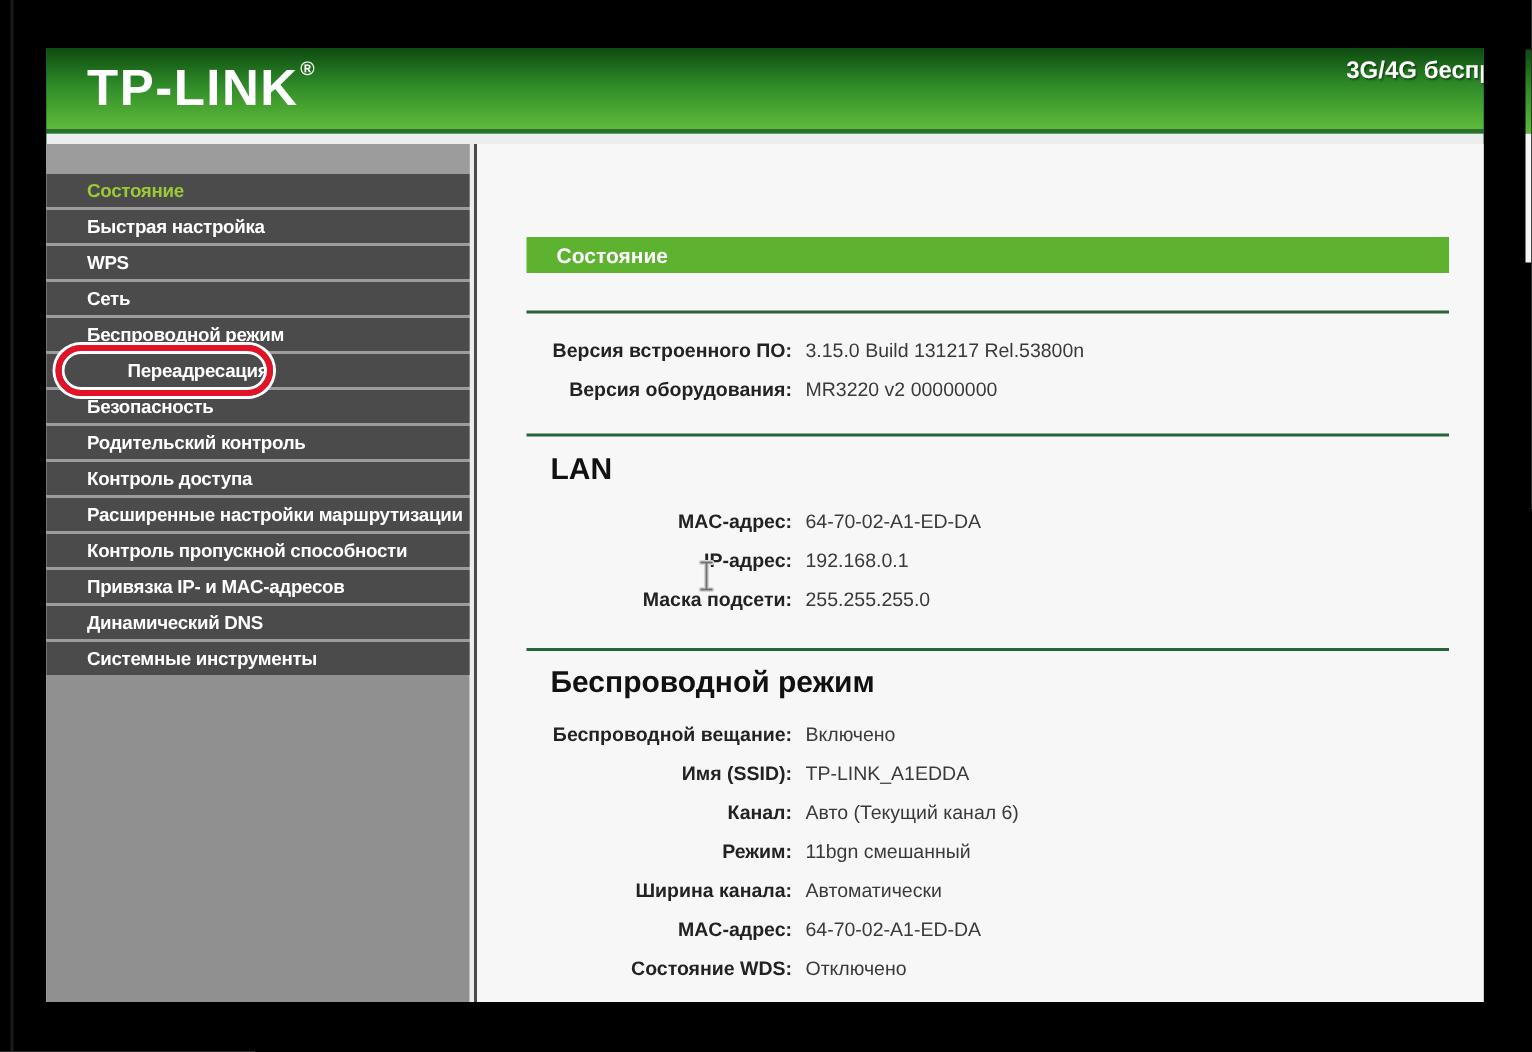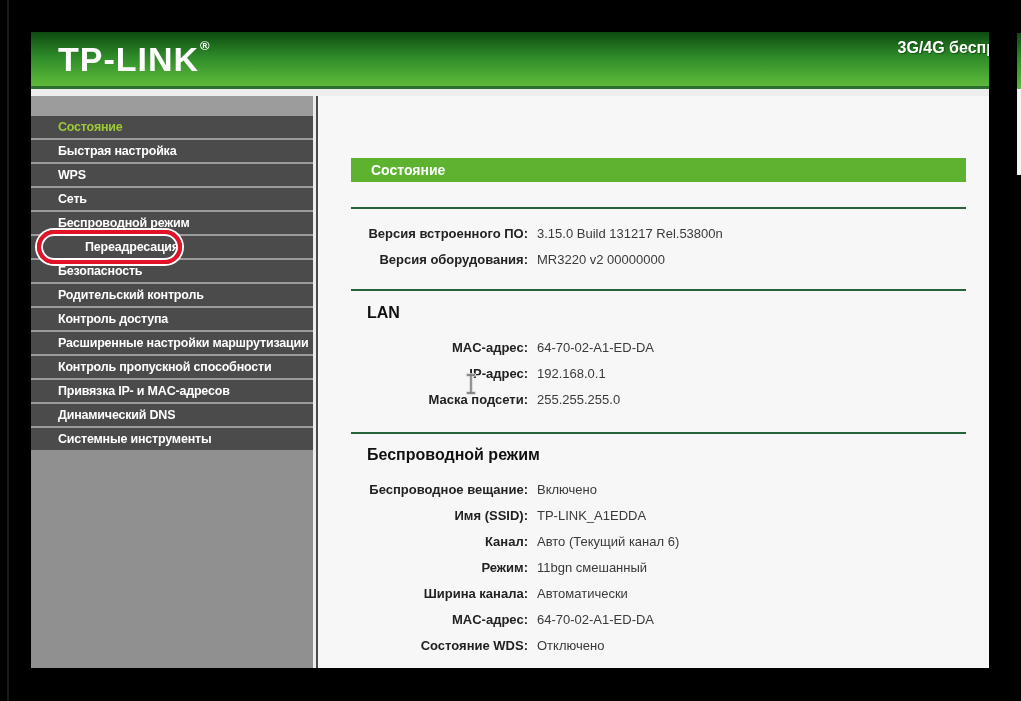--- a/index.html
+++ b/index.html
@@ -54,21 +54,21 @@
     font-weight:bold;font-size:14px;padding-left:20px;box-sizing:border-box;}
   .hr{height:2px;background:var(--rule_green);}
   .hr.first{margin-top:25px;}
   .hr.second{margin-top:22px;}
   .hr.third{margin-top:25px;}
   .rows.padded{padding-top:6px;}
   .rows.tight{margin-top:6px;}
   .row{height:26px;display:flex;align-items:flex-end;}
   .lbl{width:177px;text-align:right;font-weight:bold;font-size:13px;color:#222;flex:none;}
   .val{margin-left:9px;font-size:13px;color:#3a3a3a;white-space:nowrap;margin-top:12px;}
-  .group-title{margin-top:12px;margin-left:16px;height:20px;line-height:20px;font-size:16px;font-weight:bold;color:#111;}
+  .group-title{margin-top:12px;margin-left:16px;height:20px;line-height:20px;font-size:20px;font-weight:bold;color:#111;}
   .group-title.wireless{margin-top:11px;}
 
   .sliver-header{position:absolute;left:1017px;top:33px;width:4px;height:56px;
     background:linear-gradient(180deg,var(--header_green_top),var(--header_green_mid) 45%,var(--header_green_bottom));}
   .sliver-body{position:absolute;left:1017px;top:89px;width:4px;height:86px;background:#f5f5f5;}
 
   .text-cursor{position:absolute;left:465px;top:373px;width:12px;height:22px;pointer-events:none;}
 </style>
 </head>
 <body>
@@ -196,21 +196,21 @@
               </div>
             </div>
 
           <div class="hr third"></div>
 
           <h3 class="group-title wireless">Беспроводной режим</h3>
 
           <div class="rows tight">
 
               <div class="row">
-                <span class="lbl">Беспроводное вещание:</span>
+                <span class="lbl">Беспроводной вещание:</span>
                 <span class="val">Включено</span>
               </div>
 
               <div class="row">
                 <span class="lbl">Имя (SSID):</span>
                 <span class="val">TP-LINK_A1EDDA</span>
               </div>
 
               <div class="row">
                 <span class="lbl">Канал:</span>

